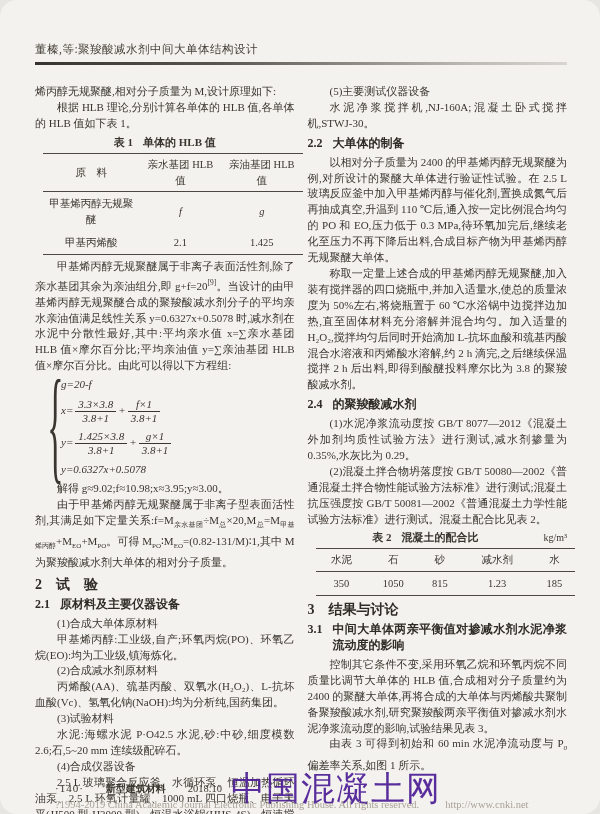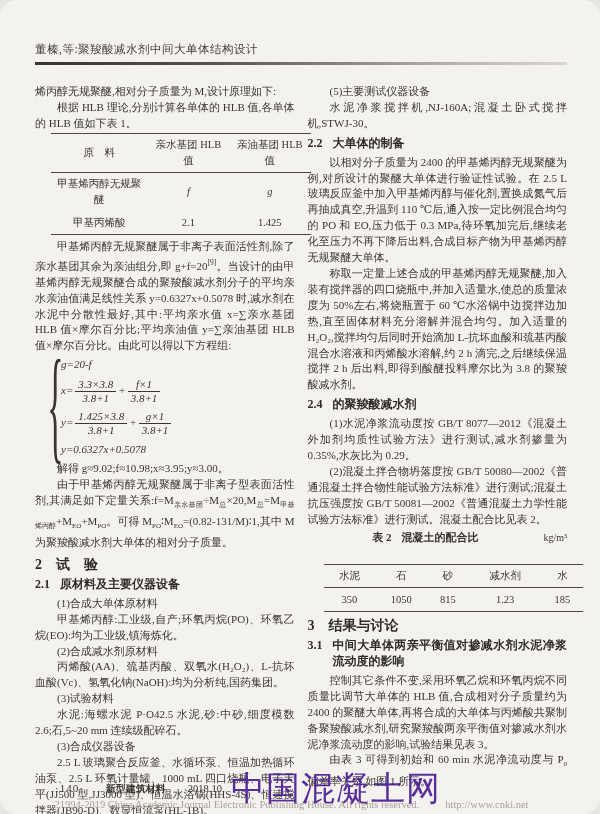--- a/index.html
+++ b/index.html
@@ -22,24 +22,24 @@
   .sup{font-size:7.5px;vertical-align:super;}
   .sub{font-size:7px;vertical-align:sub;}
   em.v{font-style:italic;font-family:"Liberation Serif",serif;}
   
   .h1{display:flex;gap:14px;font-weight:bold;font-size:14px;margin:6px 0 4px 0;color:#2f2b26;align-items:baseline;}
   .h2{display:flex;gap:10px;font-weight:bold;font-size:12px;margin:4px 0 3px 0;color:#2f2b26;align-items:baseline;justify-content:flex-end;}
   .h2 .h2t{flex:1;}
   
   .tblcap{text-align:center;font-weight:bold;font-size:11px;margin:3px 0 2px 0;}
   .tblcap .capno{margin-right:10px;}
-  .cap2wrap{display:flex;align-items:flex-start;margin:3px 0 18px 0;}
+  .cap2wrap{display:flex;align-items:flex-start;margin:3px 0 2px 0;}
   .cap2wrap .tblcap{flex:1;margin:0;}
   .cap2wrap .unit{font-size:10px;font-weight:normal;}
-  table{width:100%;border-collapse:collapse;font-size:10.5px;margin:1px 0 4px 16px;}
+  table{width:100%;border-collapse:collapse;font-size:10.5px;margin:1px 0 4px 8px;}
   table{border-top:1.6px solid #4d4841;border-bottom:1.6px solid #4d4841;}
   thead th{border-bottom:.8px solid #4d4841;font-weight:normal;padding:3px 2px;text-align:center;}
   td{padding:3.5px 2px;text-align:center;}
   
   .eqblock{display:flex;align-items:center;margin:3px 0 3px 14px;}
   .brace{display:inline-block;font-size:26px;font-weight:300;transform:scale(1.3,4.9);transform-origin:center center;width:12px;color:#3a352f;}
   .eqs{display:flex;flex-direction:column;gap:5px;font-style:italic;font-size:11px;}
   .eqline{white-space:nowrap;}
   .frac{display:inline-block;vertical-align:middle;text-align:center;margin:0 2px;line-height:13px;}
   .frac .num{display:block;padding:0 3px;border-bottom:1px solid #3a352f;}
@@ -66,20 +66,23 @@
     <div class="hdr-title">董榛,等:聚羧酸减水剂中间大单体结构设计</div>
     <div class="hdr-rule"></div>
   </div>
 
   <div class="cols">
 
     <div class="col">
       <p>烯丙醇无规聚醚,相对分子质量为 M,设计原理如下:</p>
       <p class="ind">根据 HLB 理论,分别计算各单体的 HLB 值,各单体的 HLB 值如下表 1。</p>
 
+      <div class="tblcap">
+        <span class="capno">表 1</span><span>单体的 HLB 值</span>
+      </div>
       <table>
         <thead>
           <tr>
             <th>原　料</th>
             <th>亲水基团 HLB 值</th>
             <th>亲油基团 HLB 值</th>
           </tr>
         </thead>
         <tbody>
           <tr>
@@ -123,21 +126,21 @@
         <span>2.1</span>
         <span class="h2t">原材料及主要仪器设备</span>
       </div>
 
       <p class="ind">(1)合成大单体原材料</p>
       <p class="ind">甲基烯丙醇:工业级,自产;环氧丙烷(PO)、环氧乙烷(EO):均为工业级,镇海炼化。</p>
       <p class="ind">(2)合成减水剂原材料</p>
       <p class="ind">丙烯酸(AA)、巯基丙酸、双氧水(H₂O₂)、L-抗坏血酸(Vc)、氢氧化钠(NaOH):均为分析纯,国药集团。</p>
       <p class="ind">(3)试验材料</p>
       <p class="ind">水泥:海螺水泥 P·O42.5 水泥,砂:中砂,细度模数 2.6;石,5~20 mm 连续级配碎石。</p>
-      <p class="ind">(3)合成仪器设备</p>
+      <p class="ind">(4)合成仪器设备</p>
       <p class="ind">2.5 L 玻璃聚合反应釜、水循环泵、恒温加热循环油泵、2.5 L 环氧计量罐、1000 mL 四口烧瓶、电子天平(JJ500 型,JJ3000 型)、恒温水浴锅(HHS-4S)、恒速搅拌器(JB90-D)、数显恒流泵(HL-1B)。</p>
     </div>
 
     <div class="col">
       <p class="ind">(5)主要测试仪器设备</p>
       <p class="ind">水泥净浆搅拌机,NJ-160A;混凝土卧式搅拌机,STWJ-30。</p>
 
       <div class="h2">
         <span>2.2</span>
         <span class="h2t">大单体的制备</span>

